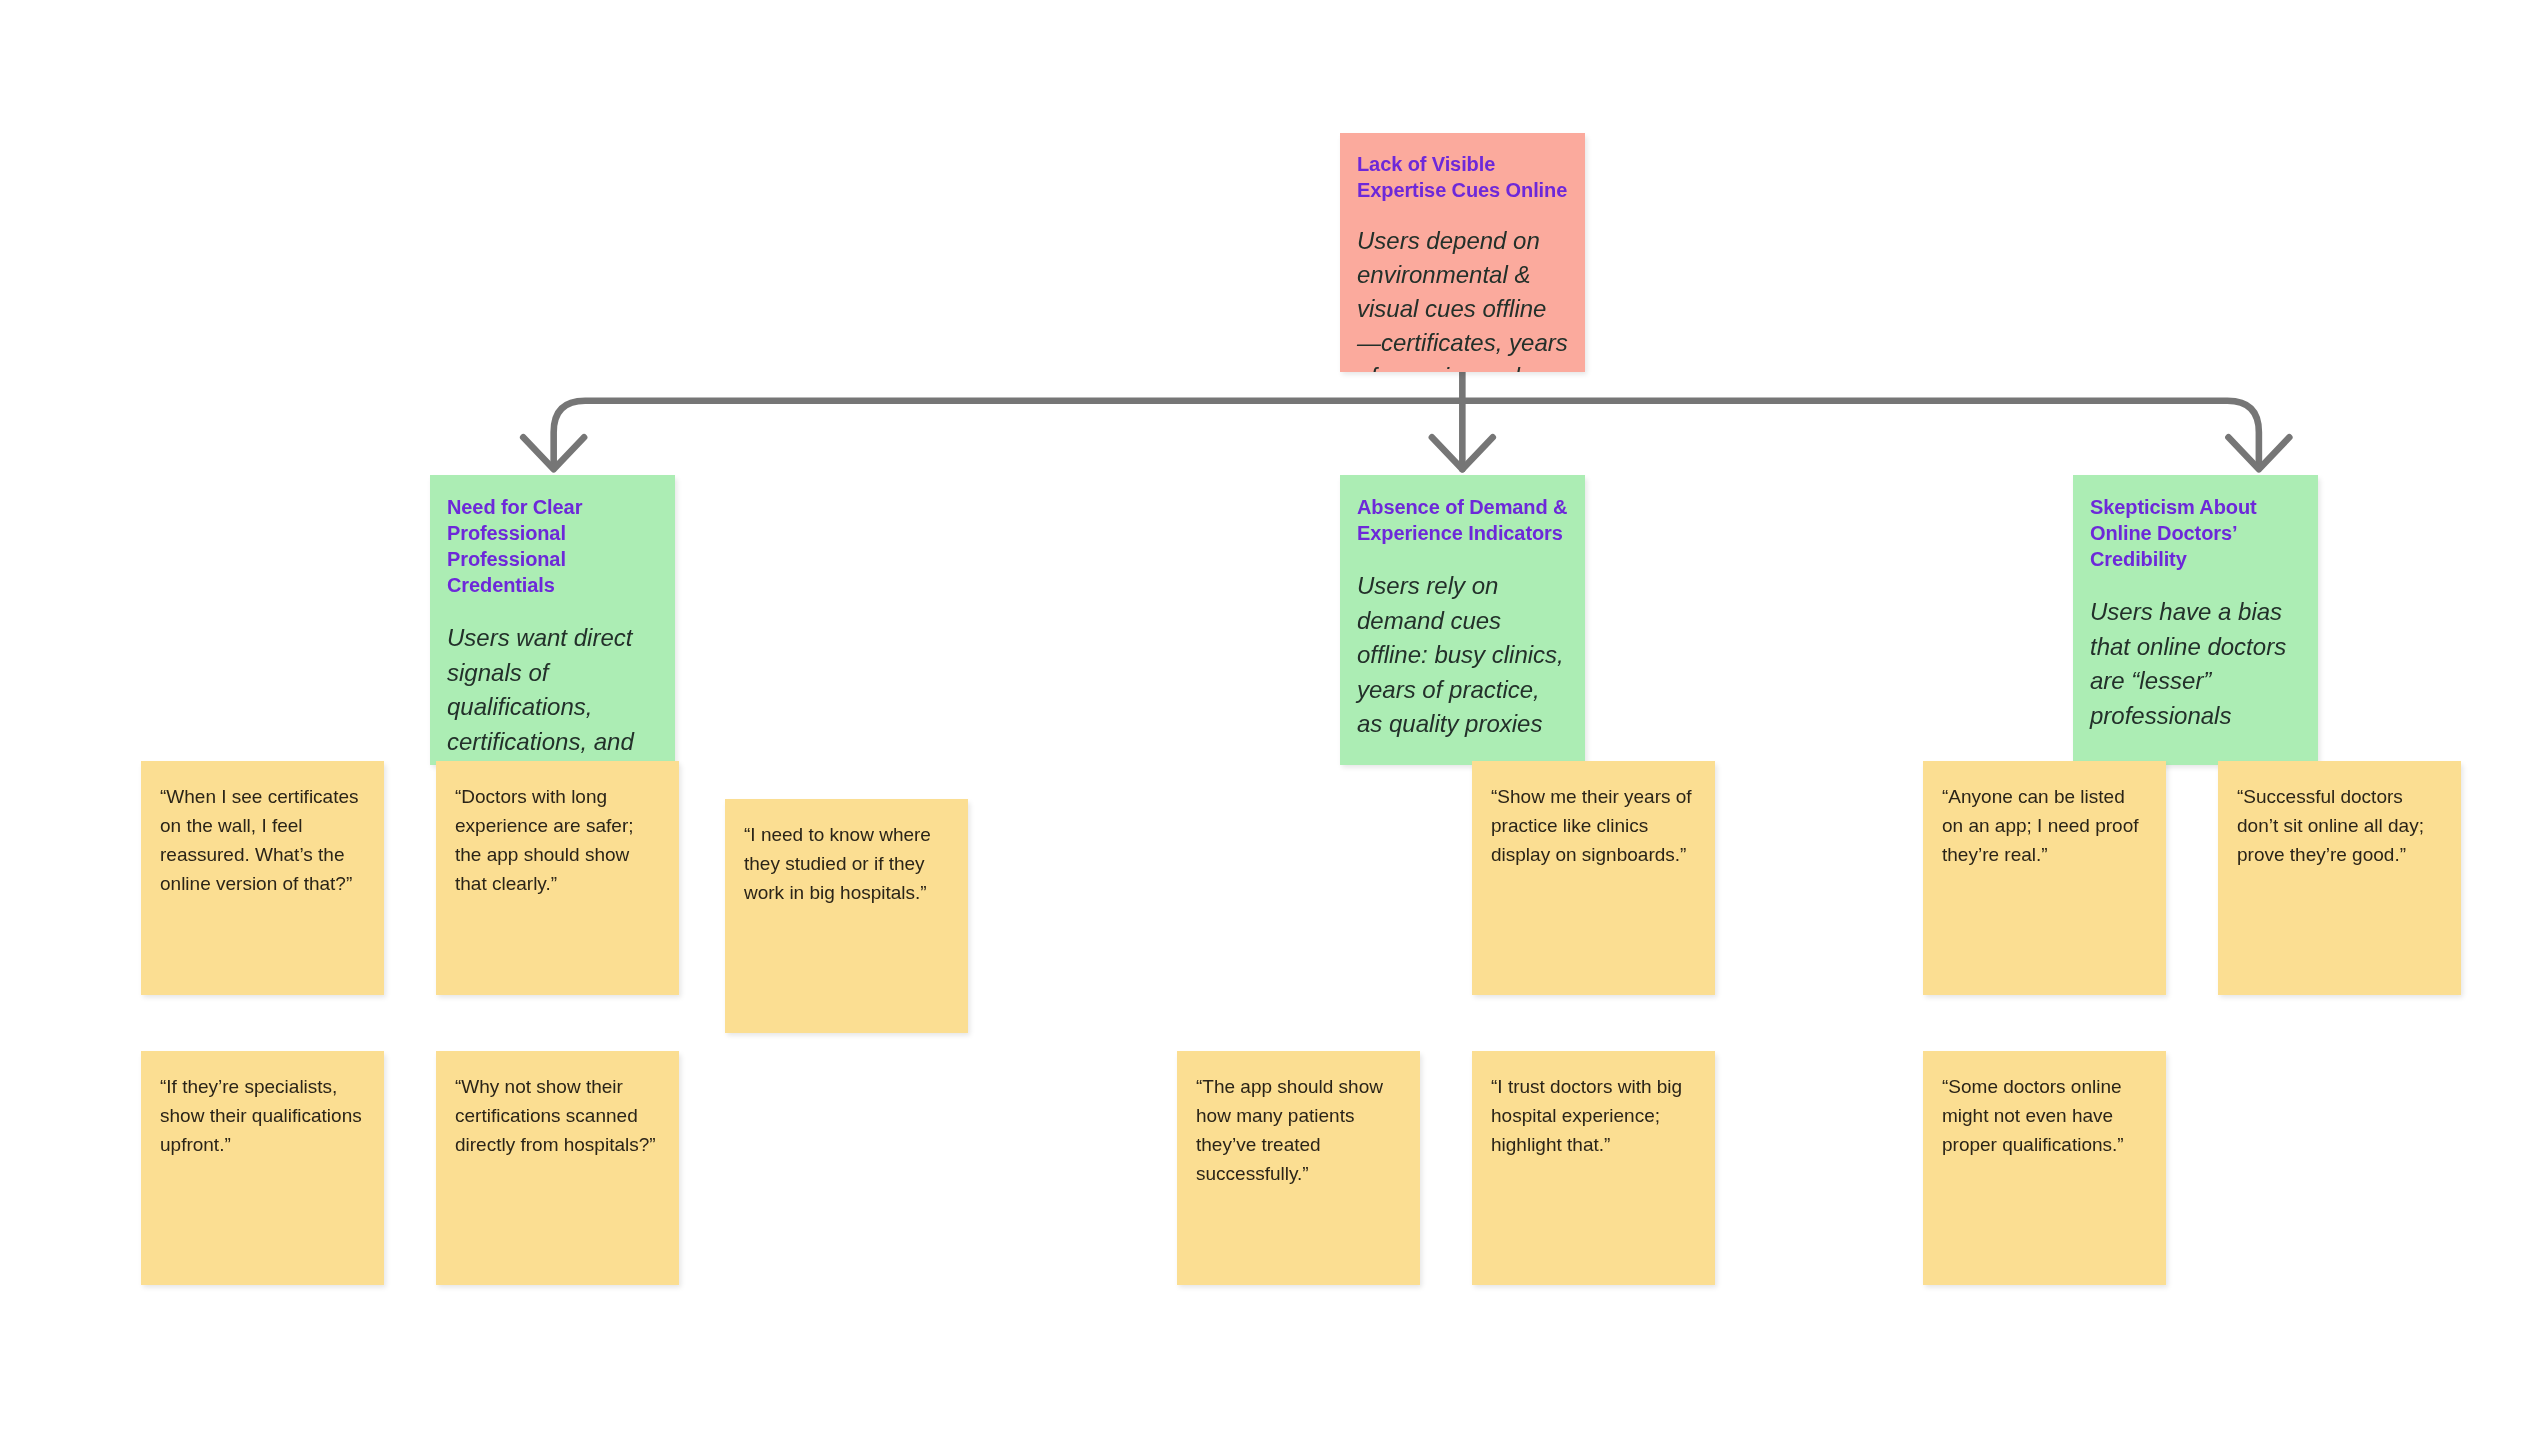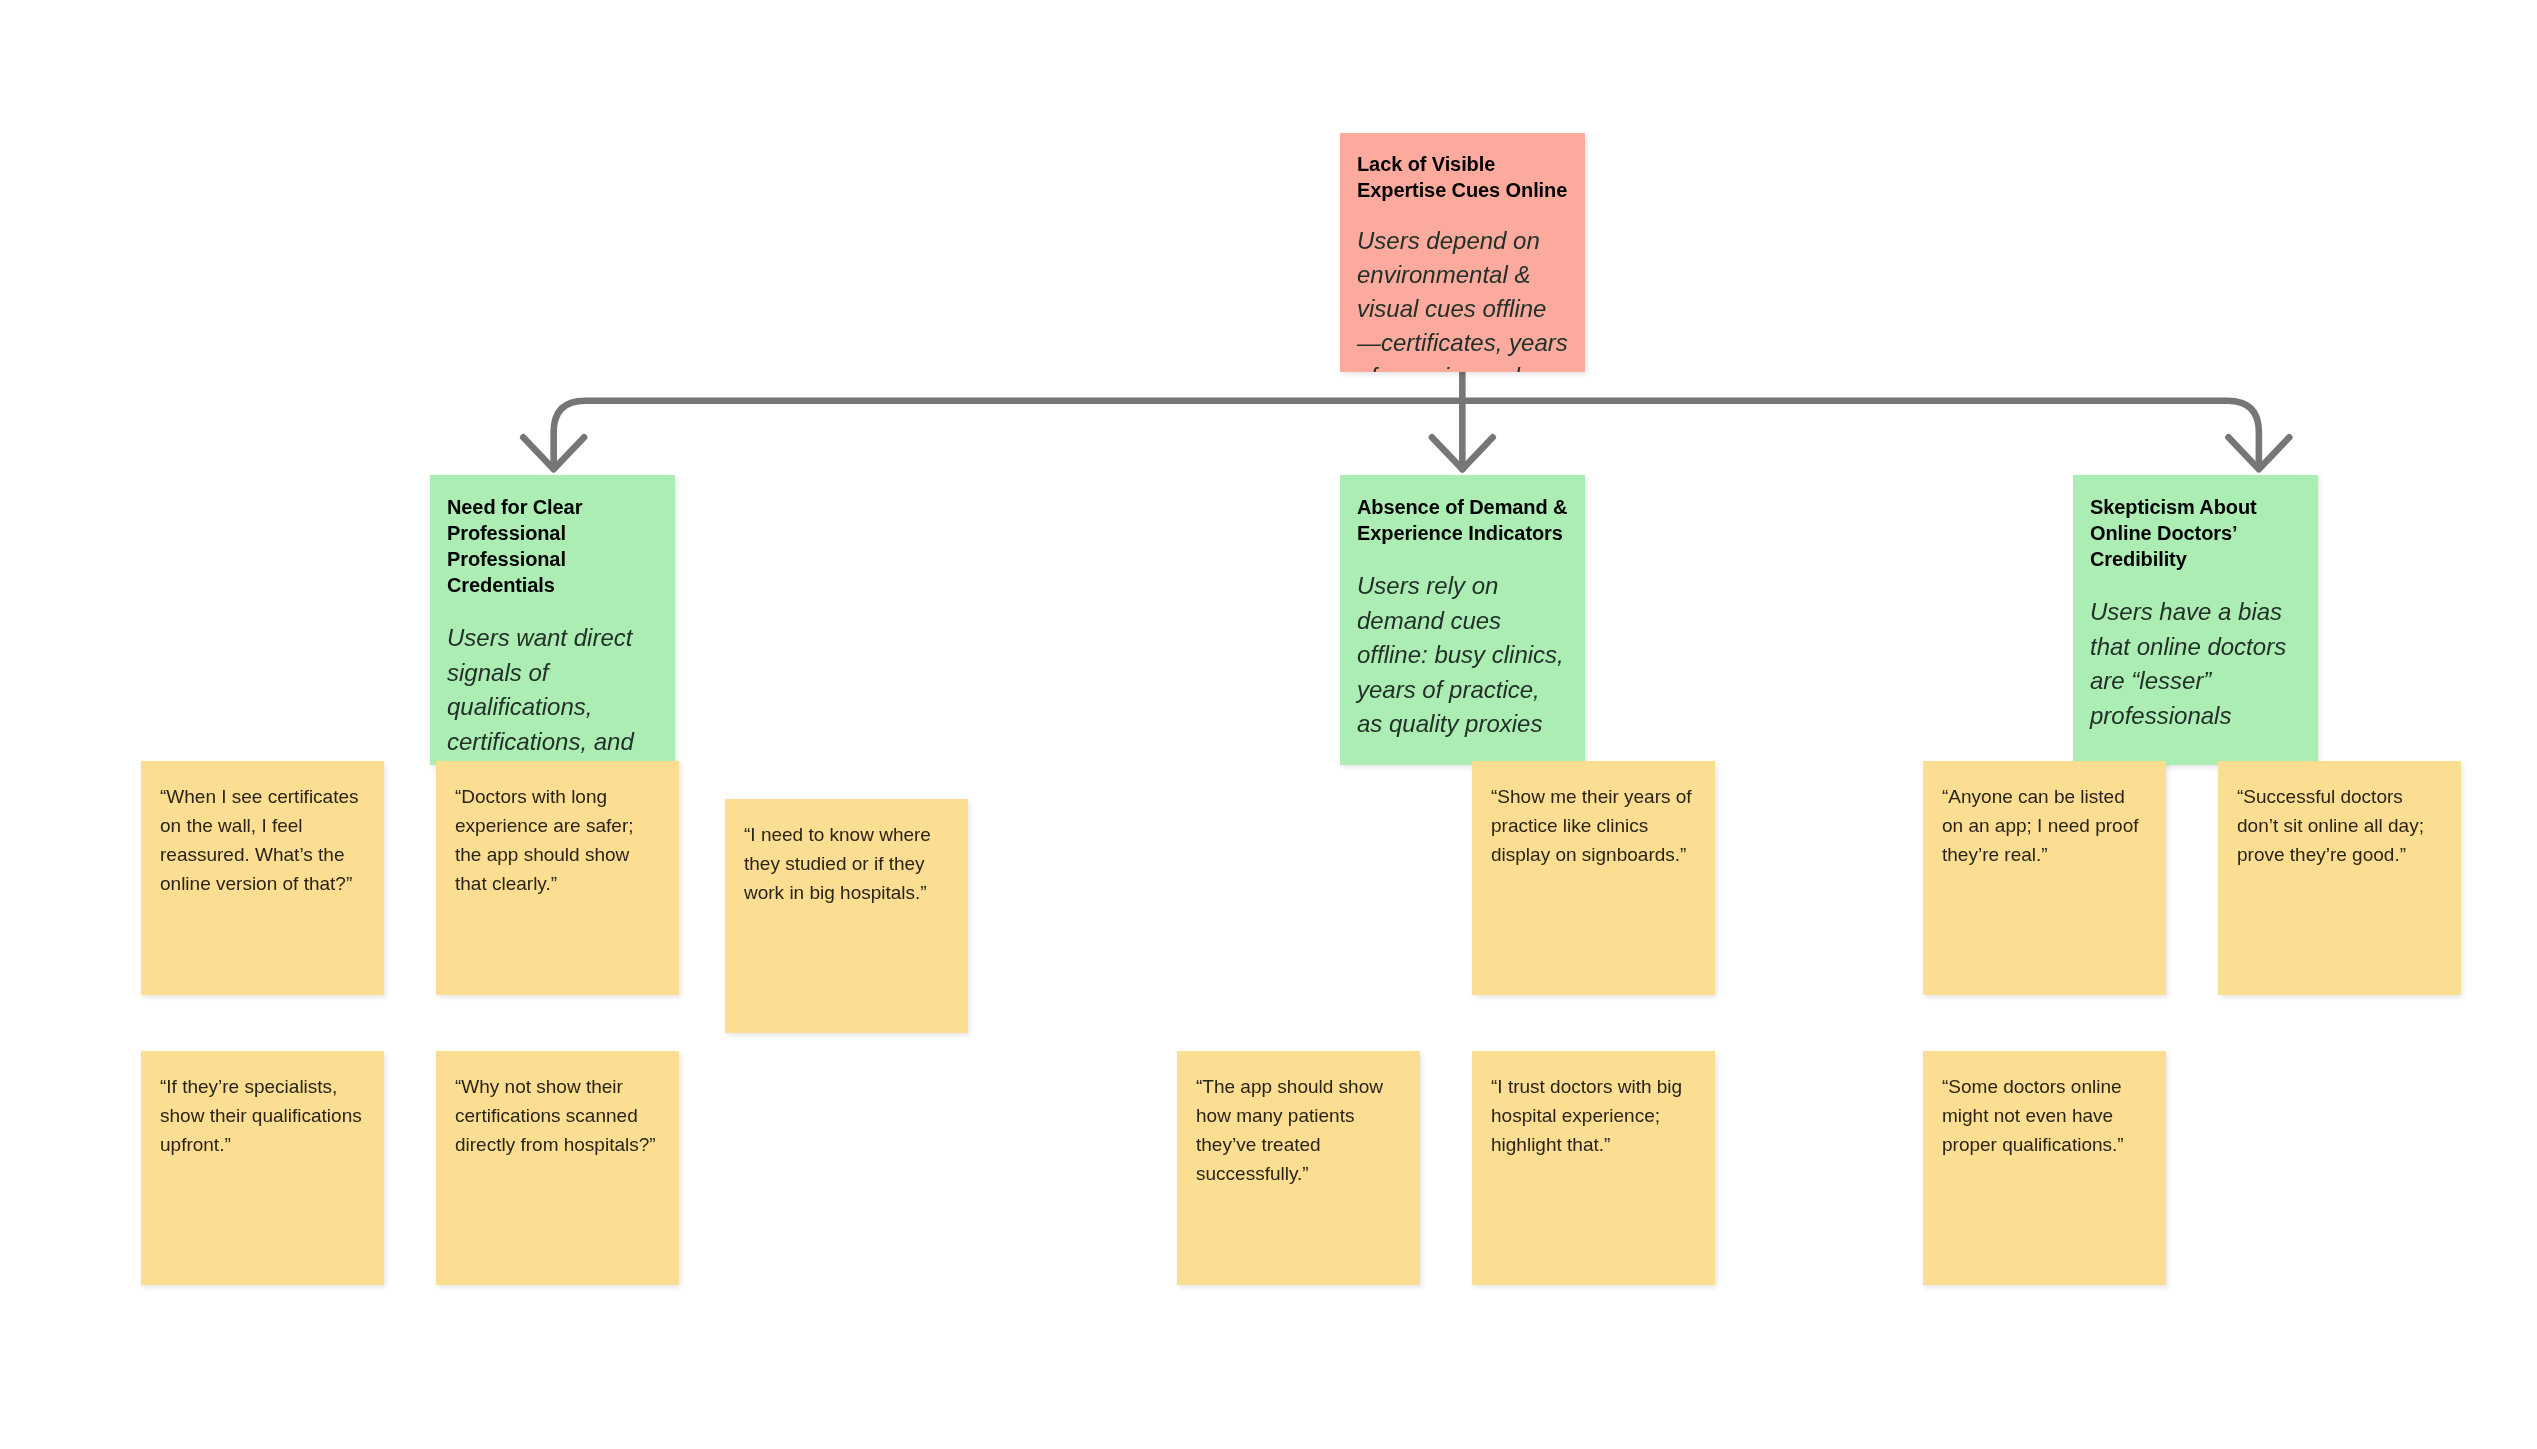--- a/index.html
+++ b/index.html
@@ -17,21 +17,21 @@
     position:absolute;
     box-sizing:border-box;
     padding:19px 18px 15px 18px;
     box-shadow:2px 2.5px 5px rgba(0,0,0,0.10);
     overflow:hidden;
   }
   .card .title{
     font-weight:bold;
     font-size:21px;
     line-height:1.32;
-    color:#000000;
+    color:#6d28d9;
     letter-spacing:-0.1px;
     margin:0 0 23px 0;
     white-space:pre-line;
   }
   .card .desc{
     font-style:italic;
     font-size:20px;
     line-height:1.42;
     color:#23302a;
     margin:0;

